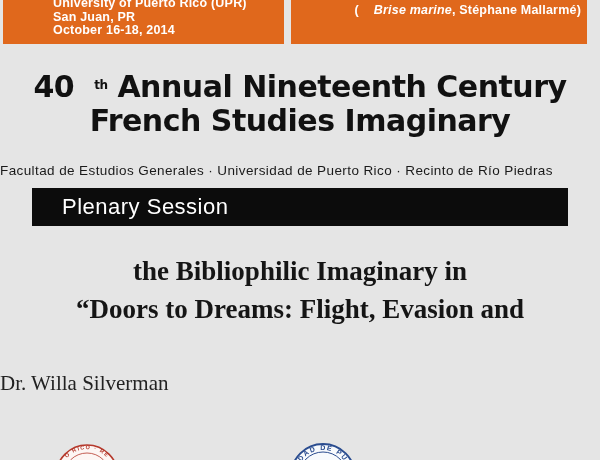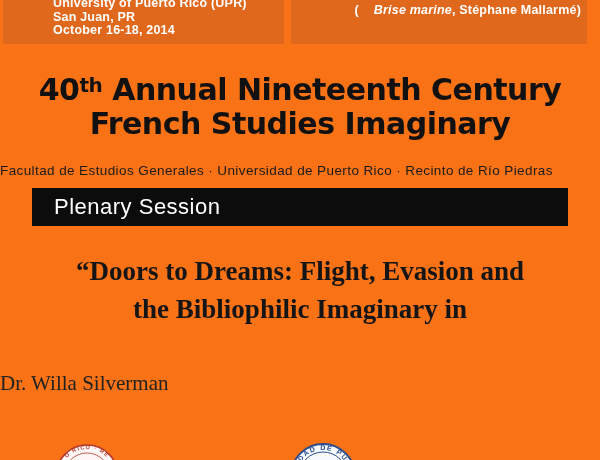--- a/index.html
+++ b/index.html
@@ -1,18 +1,18 @@
 <!DOCTYPE html>
 <html><head>
 <meta charset="utf-8">
 <style>
   html,body{margin:0;padding:0;}
   .page{
     position:relative;width:600px;height:460px;overflow:hidden;
-    background:#f97316;font-family:"Liberation Sans",sans-serif;
+    background:#e5e5e5;font-family:"Liberation Sans",sans-serif;
   }
   
   .banner{position:absolute;top:-6px;height:50px;background:#e0681c;color:#ffffff;}
   .banner-left{left:3px;width:281px;}
   .banner-right{left:291px;width:296px;}
   .banner-left .bl{
     padding-left:50px;font-size:12.5px;font-weight:bold;line-height:13.5px;
     letter-spacing:.2px;
   }
   .banner-left{padding-top:3px;box-sizing:border-box;}
@@ -20,31 +20,31 @@
     text-align:right;padding:9px 6px 0 0;font-size:12.5px;font-weight:bold;
     letter-spacing:.2px;
   }
   .banner-right .it{font-style:italic;padding-left:15px;}
   
   .title{
     margin:0;position:absolute;top:68px;left:0;width:600px;text-align:center;
     font-family:"DejaVu Sans",sans-serif;font-weight:bold;color:#111111;
     font-size:30px;line-height:34px;letter-spacing:-0.5px;
   }
-  .title sup{font-size:20px;vertical-align:8px;}
+  .title sup{font-size:12px;vertical-align:8px;padding-left:20px;}
   
   .subtitle{
     position:absolute;top:163px;left:0;width:600px;text-align:left;
     font-size:13.5px;color:#1a1a1a;letter-spacing:.4px;
   }
   
   .session-bar{
     position:absolute;top:188px;left:32px;width:536px;height:38px;
     background:#0c0c0c;color:#ffffff;display:flex;align-items:center;
-    justify-content:space-between;box-sizing:border-box;padding:0 22px;
+    justify-content:space-between;box-sizing:border-box;padding:0 30px;
     font-size:22px;letter-spacing:.5px;
   }
   
   .quote{
     position:absolute;top:252px;left:0;width:600px;text-align:center;
     font-family:"Liberation Serif",serif;font-weight:bold;color:#151515;
     font-size:27px;line-height:38px;
   }
   .speaker{
     position:absolute;top:371px;left:0;width:600px;
@@ -75,22 +75,22 @@
     <div>French Studies Imaginary</div>
   </h1>
 
   <div class="subtitle">Facultad de Estudios Generales · Universidad de Puerto Rico · Recinto de Río Piedras</div>
 
   <div class="session-bar">
     <span>Plenary Session</span>
   </div>
 
   <div class="quote">
+    <div>the Bibliophilic Imaginary in</div>
     <div>“Doors to Dreams: Flight, Evasion and</div>
-    <div>the Bibliophilic Imaginary in</div>
   </div>
 
   <div class="speaker">Dr. Willa Silverman</div>
 
   <svg class="seal seal-left" width="68" height="68" viewBox="0 0 68 68">
     <defs>
       <path id="arcL" d="M 7 34 A 27 27 0 0 1 61 34" fill="none"></path>
     </defs>
     <circle cx="34" cy="34" r="31" fill="#fdf6f4" stroke="#b5392c" stroke-width="1.6"></circle>
     <circle cx="34" cy="34" r="23" fill="none" stroke="#b5392c" stroke-width="0.8"></circle>

